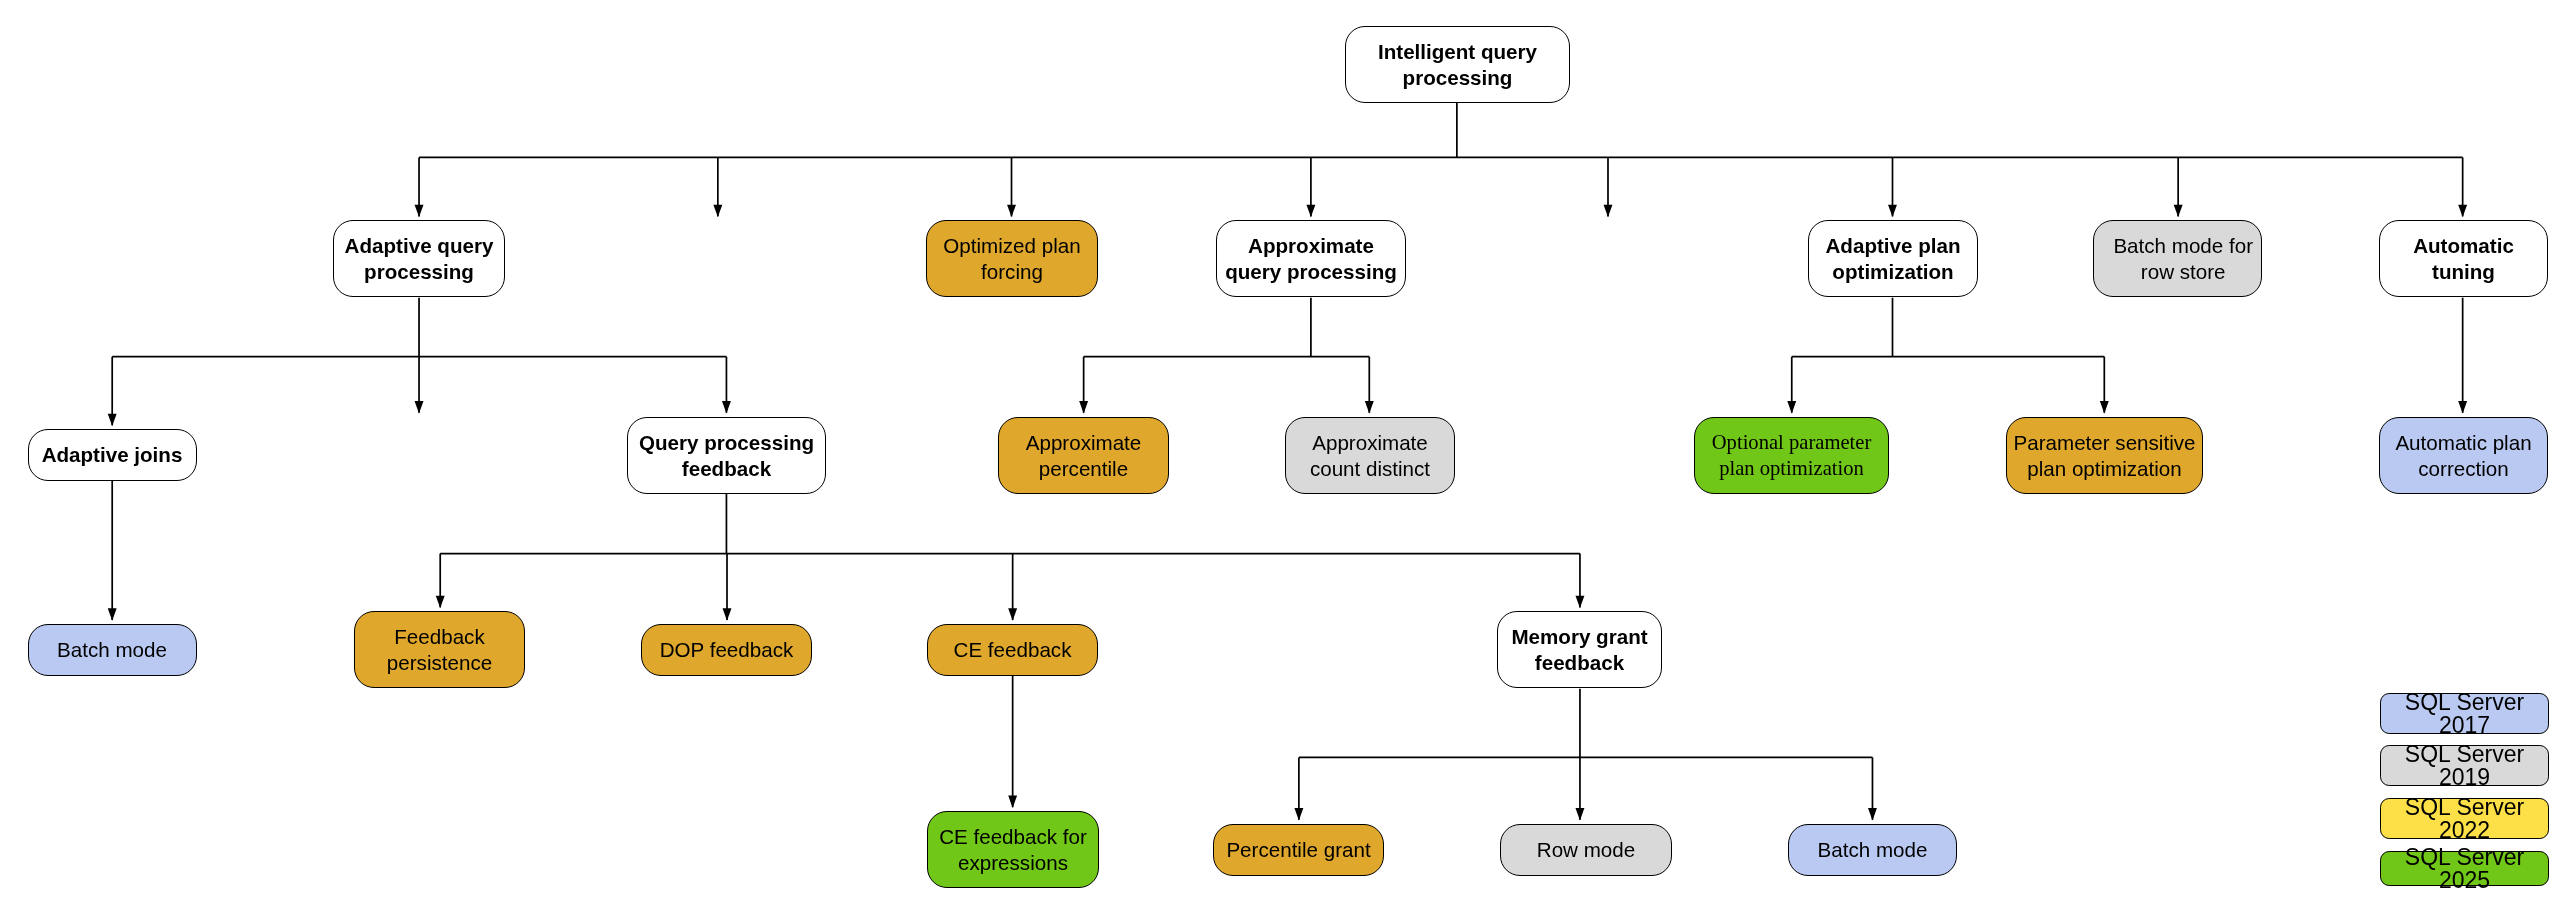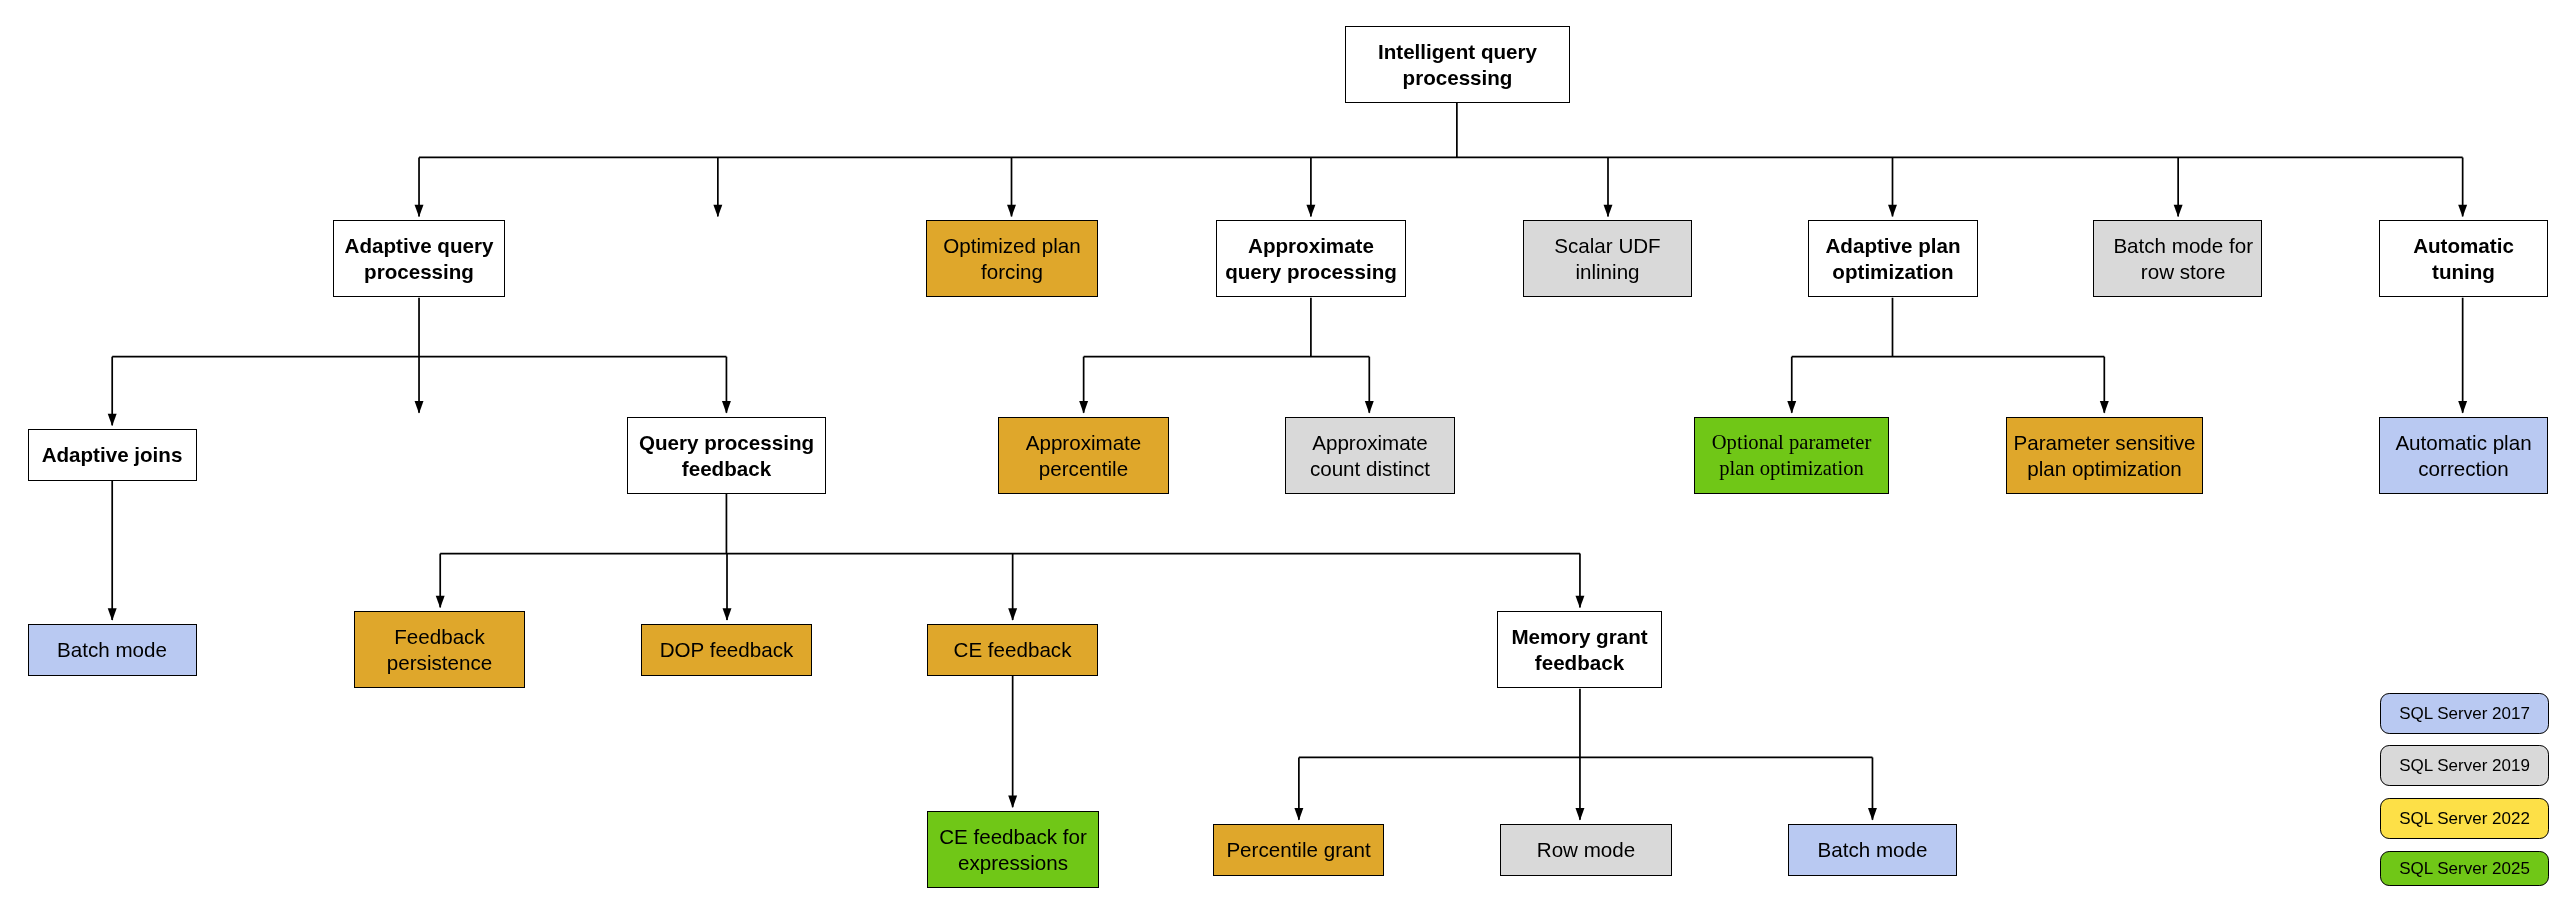--- a/index.html
+++ b/index.html
@@ -14,39 +14,39 @@
   }
   #wires { position: absolute; left: 0; top: 0; width: 2576px; height: 916px; }
   .node {
     position: absolute;
     box-sizing: border-box;
     display: flex;
     align-items: center;
     justify-content: center;
     text-align: center;
     border: 1.7px solid #000000;
-    border-radius: 0;
+    border-radius: 20px;
     background: #ffffff;
     font-size: 20.6px;
     line-height: 1.24;
     white-space: pre-line;
     padding: 2.3px 4.6px;
     z-index: 2;
   }
   .node.bold { font-weight: bold; }
   .legend-item {
     position: absolute;
     box-sizing: border-box;
     display: flex;
     align-items: center;
     justify-content: center;
     text-align: center;
     border: 1.7px solid #000000;
     border-radius: 9.2px;
-    font-size: 17px;
+    font-size: 23px;
     line-height: 1;
     z-index: 2;
   }
 </style>
 </head>
 <body>
 
 <div id="stage">
 
   <svg id="wires" viewBox="0 0 4500 1600" xmlns="http://www.w3.org/2000/svg">
@@ -97,22 +97,20 @@
 
   <div class="node bold" style="left: 1345px; top: 26px; width: 225px; height: 77px; background: rgb(255, 255, 255);">Intelligent query
 processing</div>
 
   <div class="node bold" style="left: 333px; top: 220px; width: 172px; height: 77px; background: rgb(255, 255, 255);">Adaptive query
 processing</div>
   <div class="node" style="left: 926px; top: 220px; width: 172px; height: 77px; background: rgb(223, 167, 43);">Optimized plan
 forcing</div>
   <div class="node bold" style="left: 1216px; top: 220px; width: 190px; height: 77px; background: rgb(255, 255, 255);">Approximate
 query processing</div>
-  <div class="node" style="left: 1523px; top: 220px; width: 169px; height: 77px; background: rgb(217, 217, 217);">Scalar UDF
-inlining</div>
   <div class="node bold" style="left: 1808px; top: 220px; width: 170px; height: 77px; background: rgb(255, 255, 255);">Adaptive plan
 optimization</div>
   <div class="node" style="left: 2093px; top: 220px; width: 169px; height: 77px; background: rgb(217, 217, 217); padding-left: 16px;">Batch mode for
 row store</div>
   <div class="node bold" style="left: 2379px; top: 220px; width: 169px; height: 77px; background: rgb(255, 255, 255);">Automatic
 tuning</div>
 
   <div class="node bold" style="left: 27.5px; top: 429px; width: 169px; height: 52px; background: rgb(255, 255, 255);">Adaptive joins</div>
   <div class="node bold" style="left: 627px; top: 417px; width: 199px; height: 77px; background: rgb(255, 255, 255);">Query processing
 feedback</div>

